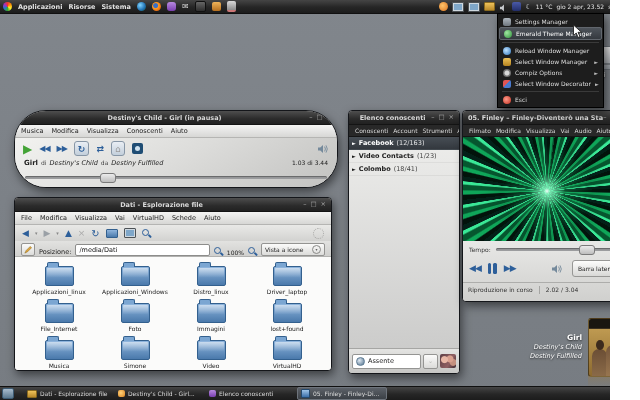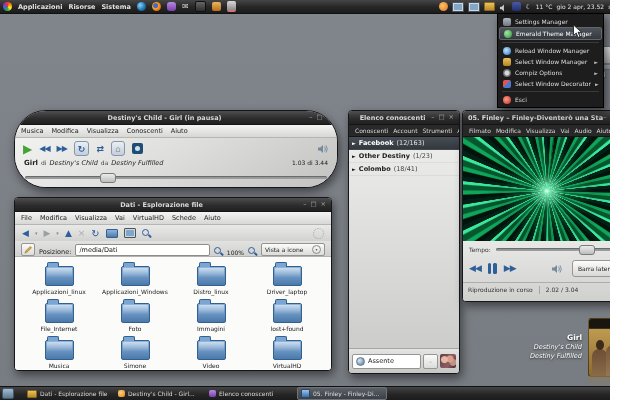--- a/index.html
+++ b/index.html
@@ -352,21 +352,21 @@
       <span>Aiuto</span>
     </div>
     <div class="blist swirl">
       <div class="brow sel">
         <span class="exp">►</span>
         <span class="bname">Facebook</span>
         <span class="bcount">(12/163)</span>
       </div>
       <div class="brow">
         <span class="exp">►</span>
-        <span class="bname">Other Destiny</span>
+        <span class="bname">Video Contacts</span>
         <span class="bcount">(1/23)</span>
       </div>
       <div class="brow">
         <span class="exp">►</span>
         <span class="bname">Colombo</span>
         <span class="bcount">(18/41)</span>
       </div>
     </div>
     <div class="bfoot">
       <div class="statuscombo">

